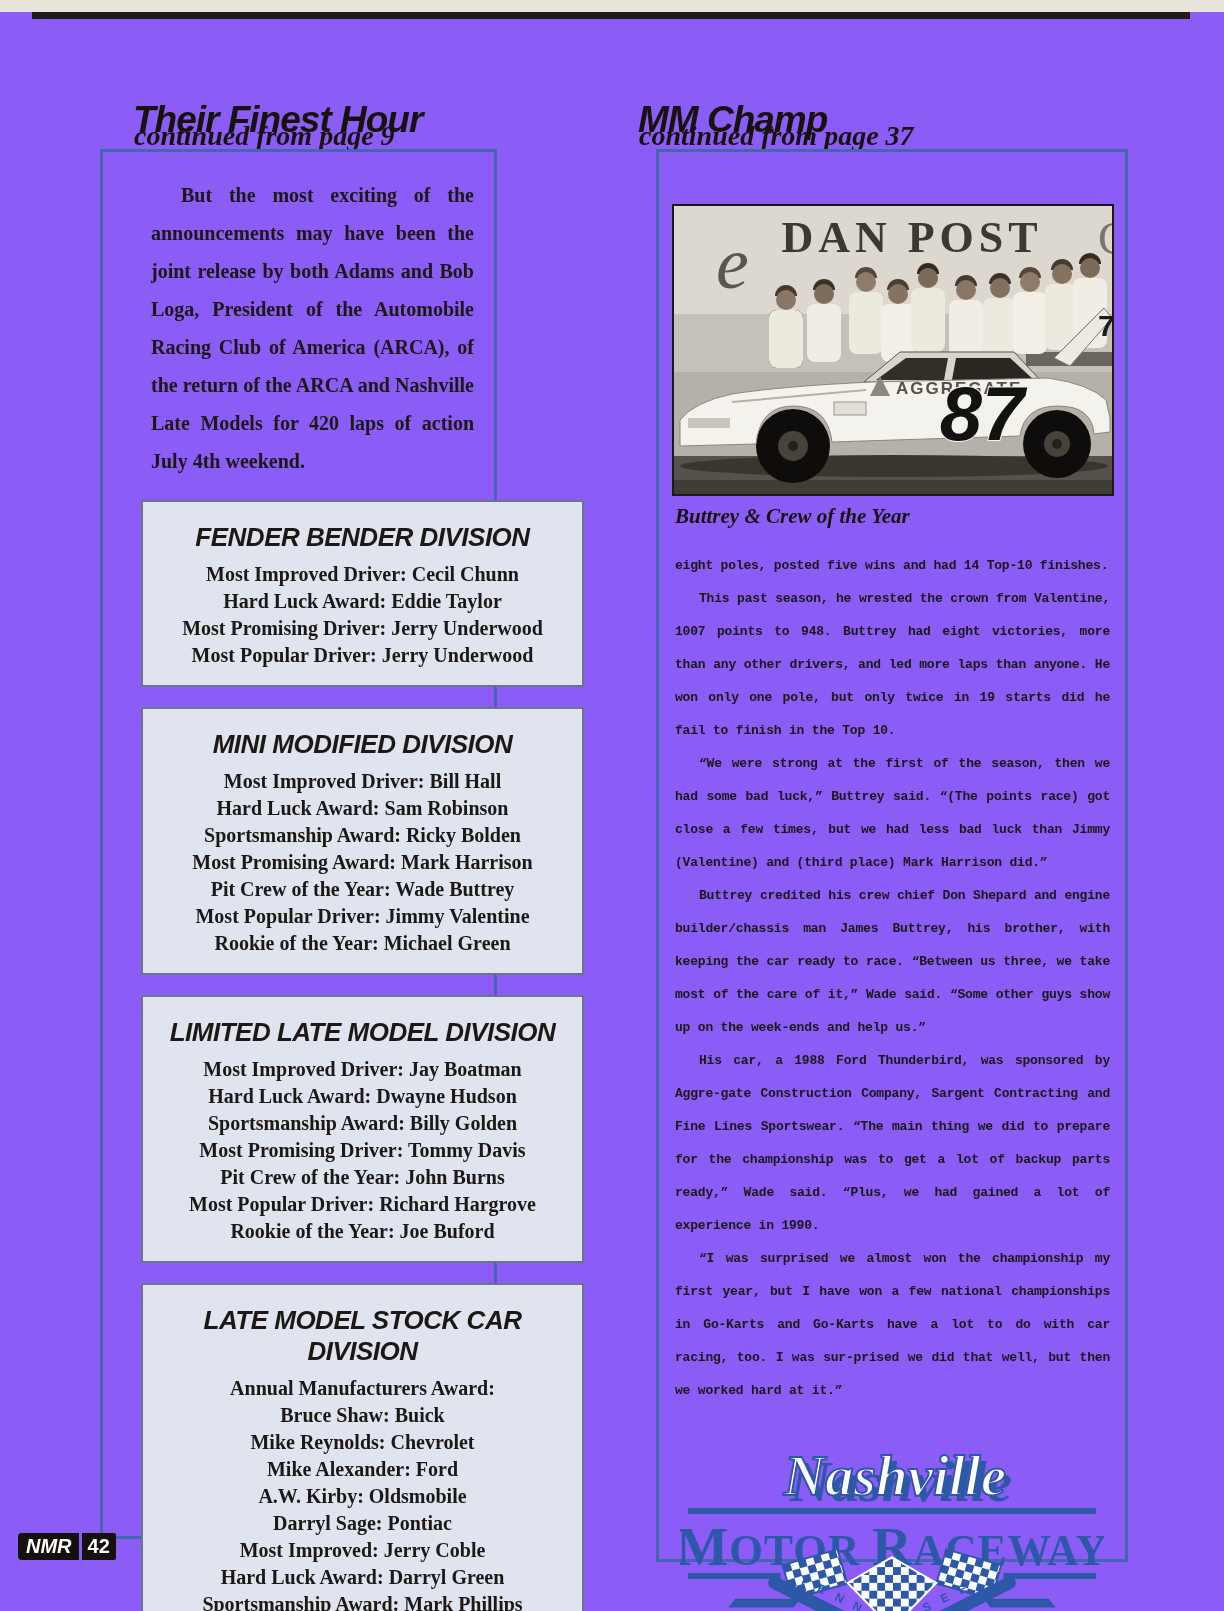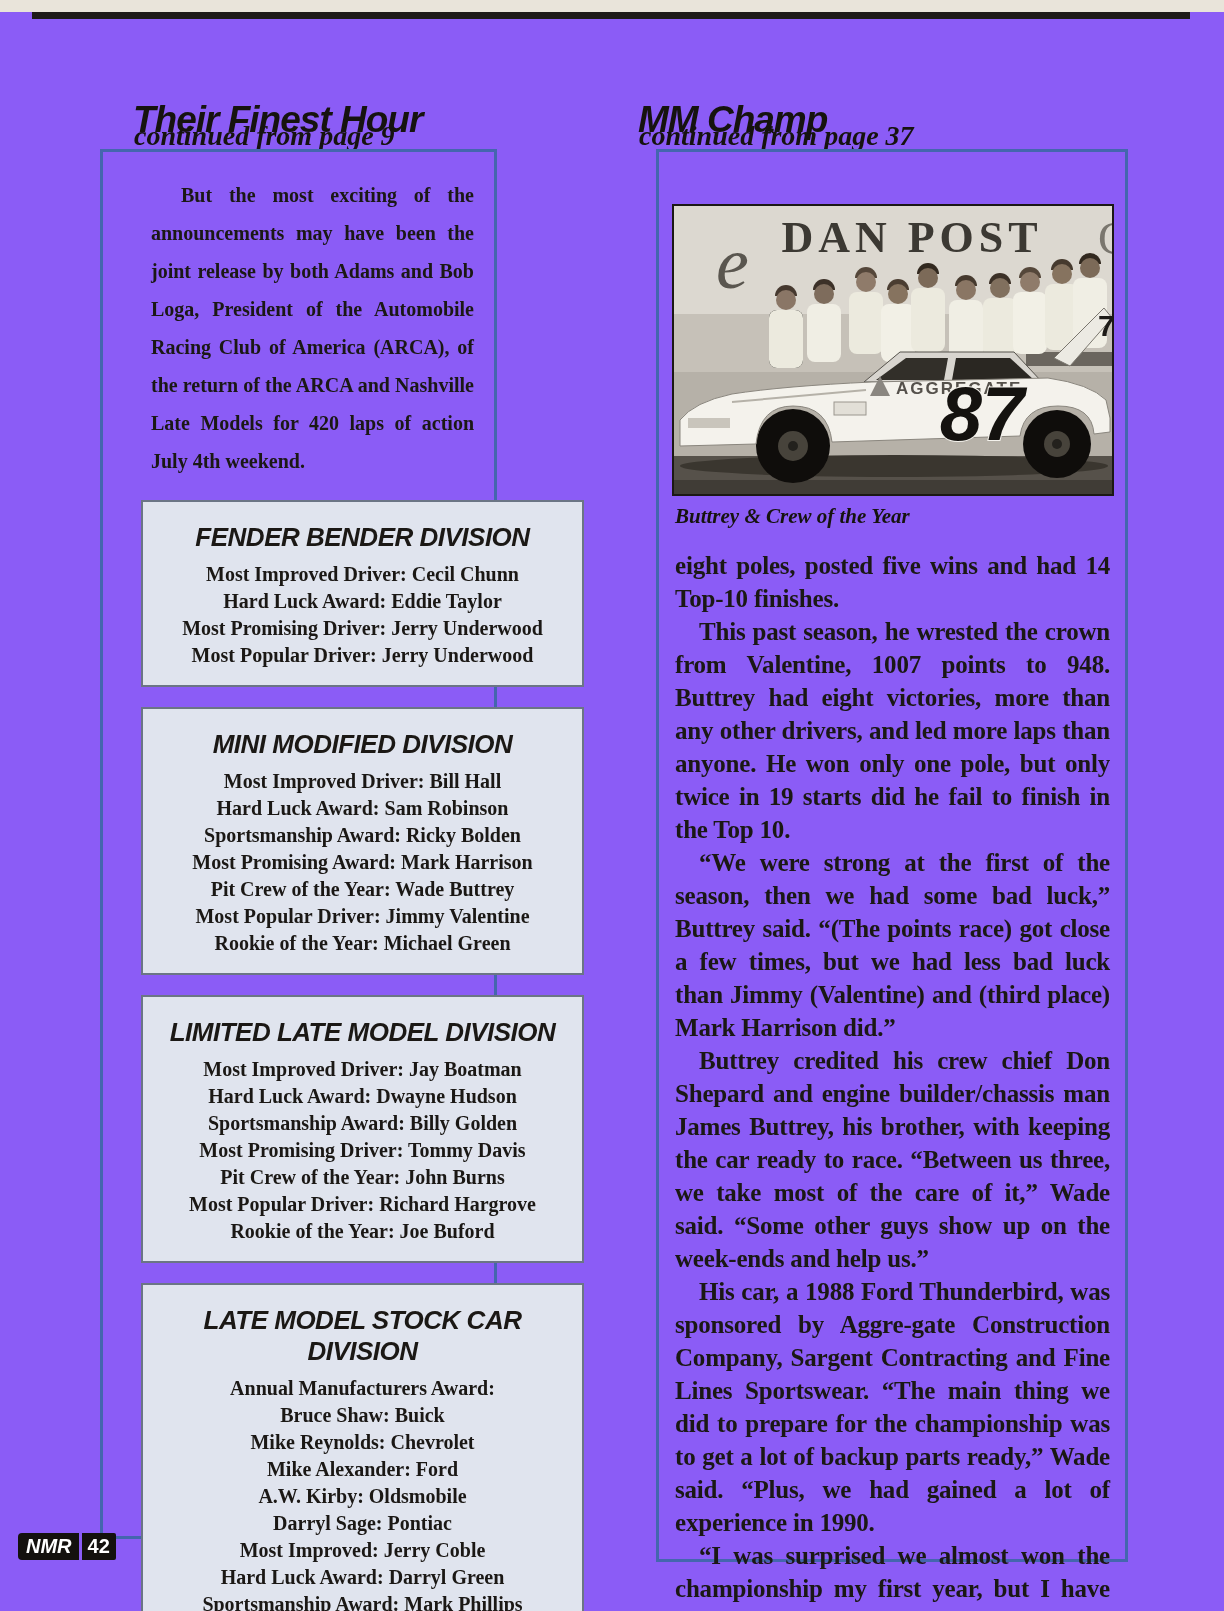--- a/index.html
+++ b/index.html
@@ -22,22 +22,22 @@
   .division{margin:20px 2px 0 38px;width:443px;box-sizing:border-box;border:2px solid #6b7585;
             background:#e0e4ee;text-align:center;padding:14px 10px 16px 10px;}
   .division h2{margin:6px 0 8px 0;font-family:"Liberation Sans",sans-serif;font-weight:900;font-style:italic;
                font-size:26px;color:#1b1815;letter-spacing:-0.5px;}
   .award-line{font-size:20px;line-height:27px;font-weight:700;color:#1b1815;}
 
   .photo-frame{margin:52px 12px 0 13px;width:438px;height:288px;border:2px solid #1b1815;background:#b9b4ac;}
   .photo-caption{margin:8px 0 0 16px;font-size:21px;font-style:italic;font-weight:700;color:#16130f;}
 
   .body-copy{margin:20px 15px 0 16px;}
-  .body-copy p{margin:0;font-size:25px;line-height:33px;font-weight:700;color:#1b1815;
-               text-align:justify;letter-spacing:-0.2px;}
+  .body-copy p{margin:0;font-size:13px;line-height:33px;font-weight:700;color:#1b1815;
+               text-align:justify;letter-spacing:-0.2px;font-family:Liberation Mono, monospace;}
   .body-copy p + p{text-indent:24px;}
 
   .nmr-logo{margin:26px auto 0 auto;width:424px;display:block;}
 
   .page-badge{position:absolute;left:18px;top:1521px;display:flex;align-items:stretch;height:27px;text-align:right;}
   .badge-nmr{background:#14110e;color:#ffffff;font-family:"Liberation Sans",sans-serif;font-weight:900;
              font-style:italic;font-size:20px;line-height:27px;padding:0 7px 0 8px;border-radius:4px 0 0 4px;}
   .badge-num{background:#14110e;color:#ffffff;font-family:"Liberation Sans",sans-serif;font-weight:900;
              font-size:20px;line-height:27px;padding:0 6px;margin-left:3px;border-radius:0 2px 2px 0;}
 </style>

